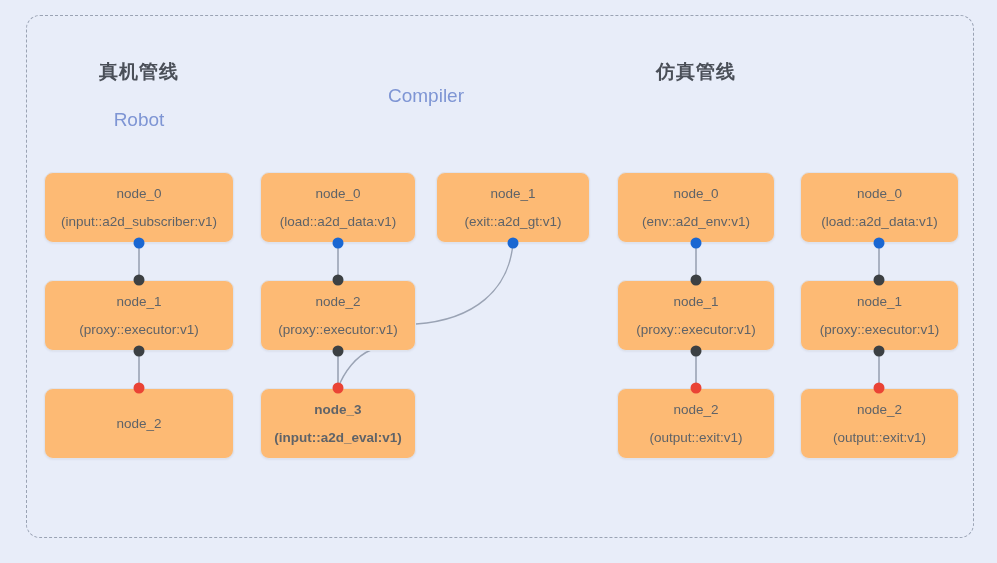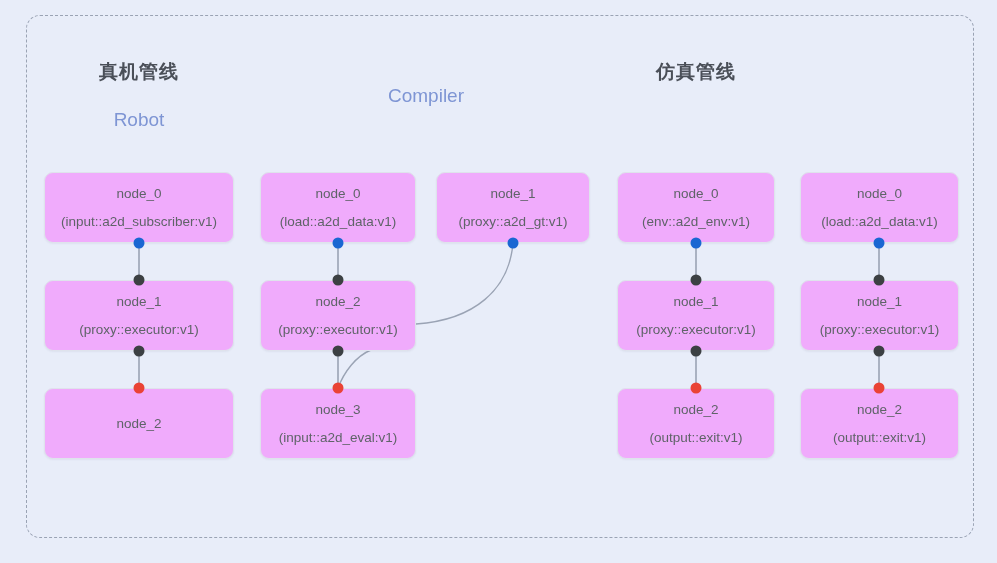--- a/index.html
+++ b/index.html
@@ -52,21 +52,21 @@
     font-size: 19px;
     font-weight: normal;
     color: #7e95d4;
     line-height: 24px;
     margin-top: 24px;
     white-space: nowrap;
   }
   
   .node {
     position: absolute;
-    background: #f0abfc;
+    background: #fdba74;
     border: 1px solid #dfe3ec;
     border-radius: 9px;
     box-sizing: border-box;
     display: flex;
     flex-direction: column;
     align-items: center;
     justify-content: center;
     box-shadow: 0 1px 2px rgba(40,50,80,0.06);
   }
   .node .nname {
@@ -152,27 +152,27 @@
   <div class="node" style="left:40px; top:388px; width:190px; height:71px;">
     <div class="nname">node_2</div>
   </div>
 
   <div class="node" style="left:256px; top:172px; width:156px; height:71px;">
     <div class="nname">node_0</div>
     <div class="nid">(load::a2d_data:v1)</div>
   </div>
   <div class="node" style="left:432px; top:172px; width:154px; height:71px;">
     <div class="nname">node_1</div>
-    <div class="nid">(proxy::a2d_gt:v1)</div>
+    <div class="nid">(exit::a2d_gt:v1)</div>
   </div>
   <div class="node" style="left:256px; top:280px; width:156px; height:71px;">
     <div class="nname">node_2</div>
     <div class="nid">(proxy::executor:v1)</div>
   </div>
-  <div class="node" style="left:256px; top:388px; width:156px; height:71px;">
+  <div class="node" style="left:256px; top:388px; width:156px; height:71px;font-weight:bold;">
     <div class="nname">node_3</div>
     <div class="nid">(input::a2d_eval:v1)</div>
   </div>
 
   <div class="node" style="left:613px; top:172px; width:158px; height:71px;">
     <div class="nname">node_0</div>
     <div class="nid">(env::a2d_env:v1)</div>
   </div>
   <div class="node" style="left:613px; top:280px; width:158px; height:71px;">
     <div class="nname">node_1</div>

